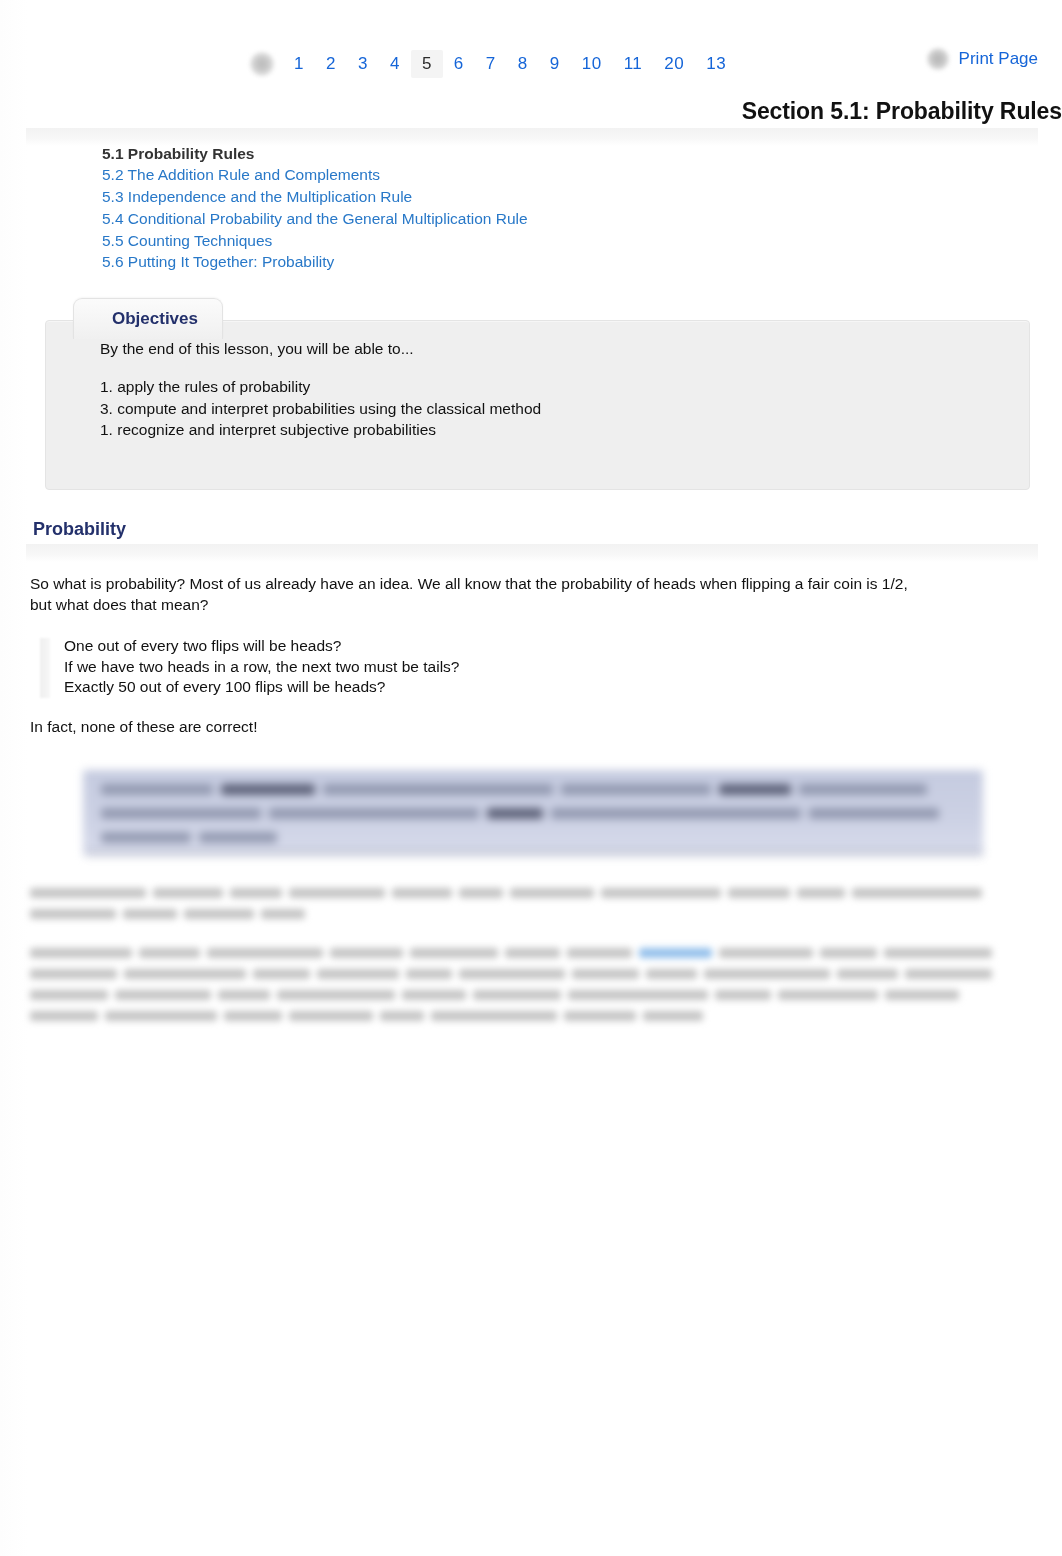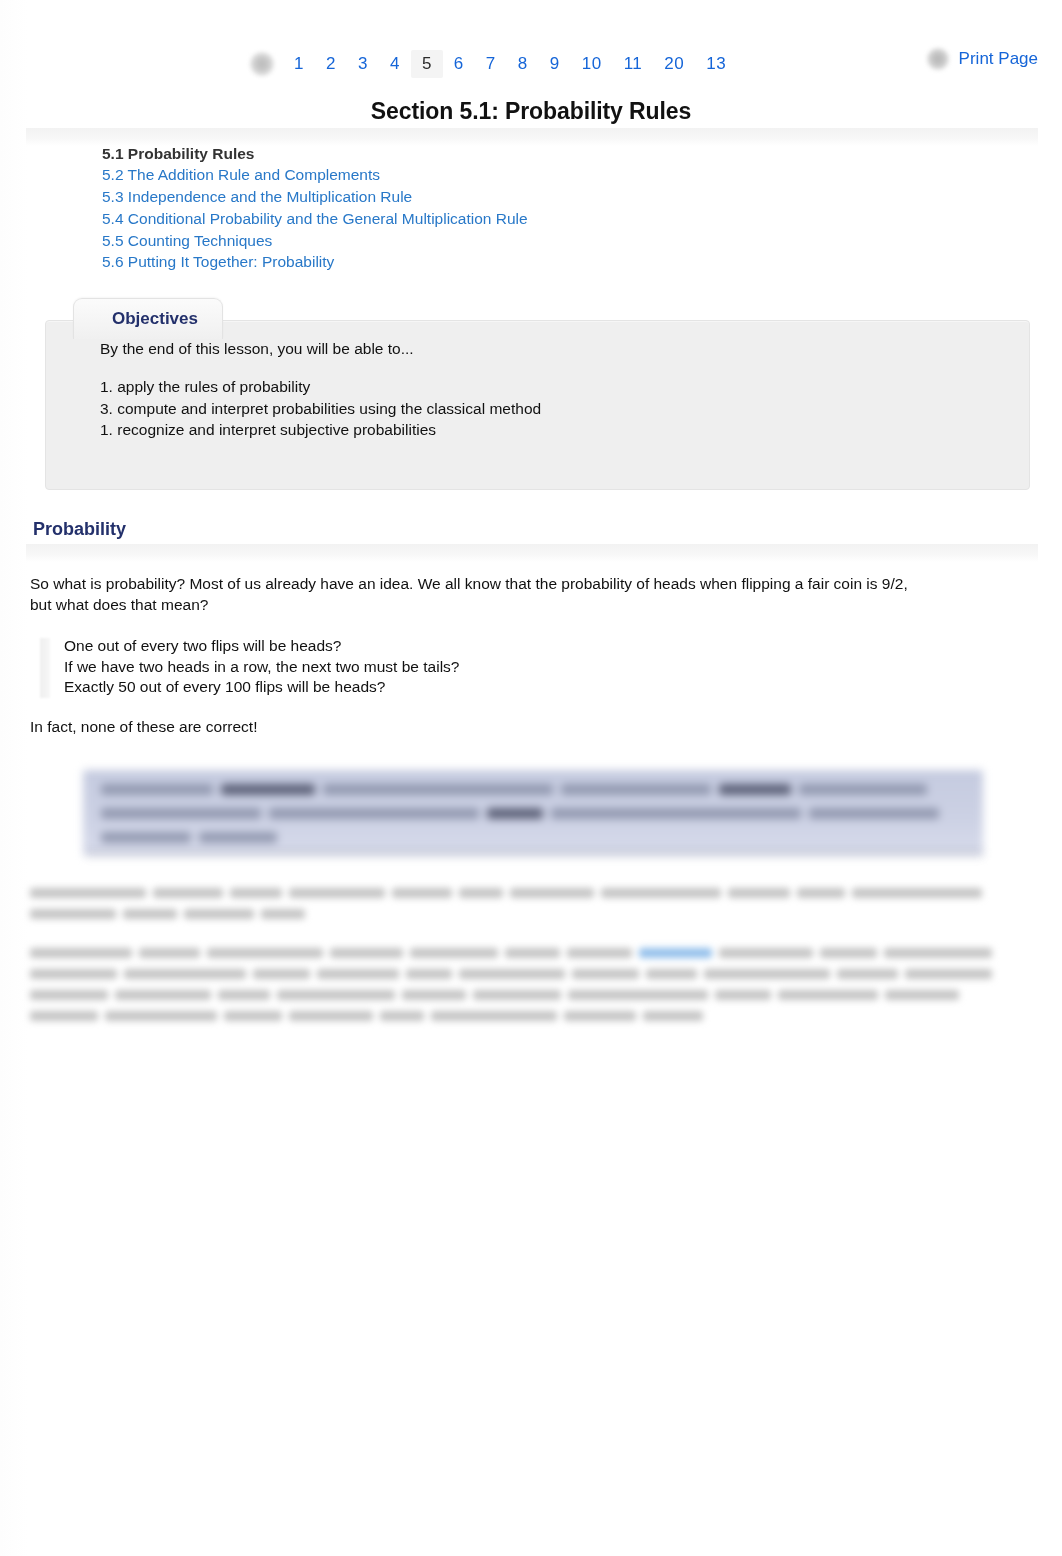--- a/index.html
+++ b/index.html
@@ -79,21 +79,21 @@
     text-decoration: none;
     text-align: center;
   }
 
   
   .doc-title {
     position: absolute;
     top: 98px;
     left: 0;
     width: 1062px;
-    text-align: center;
+    text-align: right;
     font-size: 23px;
     font-weight: bold;
     color: #111111;
     letter-spacing: -0.1px;
   }
   .divider-band {
     position: absolute;
     left: 26px;
     width: 1012px;
     height: 18px;
@@ -330,21 +330,21 @@
   <div class="obj-list">
     <span class="obj-item">1. apply the rules of probability</span>
     <span class="obj-item">3. compute and interpret probabilities using the classical method</span>
     <span class="obj-item">1. recognize and interpret subjective probabilities</span>
   </div>
 </div>
 
 <div class="sec-heading">Probability</div>
 <div class="divider-band sec"></div>
 
-<div class="para para-intro">So what is probability? Most of us already have an idea. We all know that the probability of heads when flipping a fair coin is 9/2, but what does that mean?</div>
+<div class="para para-intro">So what is probability? Most of us already have an idea. We all know that the probability of heads when flipping a fair coin is 1/2, but what does that mean?</div>
 
 <div class="blockq">
   <span class="qbar"></span>
   <span class="qline">One out of every two flips will be heads?</span>
   <span class="qline">If we have two heads in a row, the next two must be tails?</span>
   <span class="qline">Exactly 50 out of every 100 flips will be heads?</span>
 </div>
 
 <div class="para para-infact">In fact, none of these are correct!</div>
 

